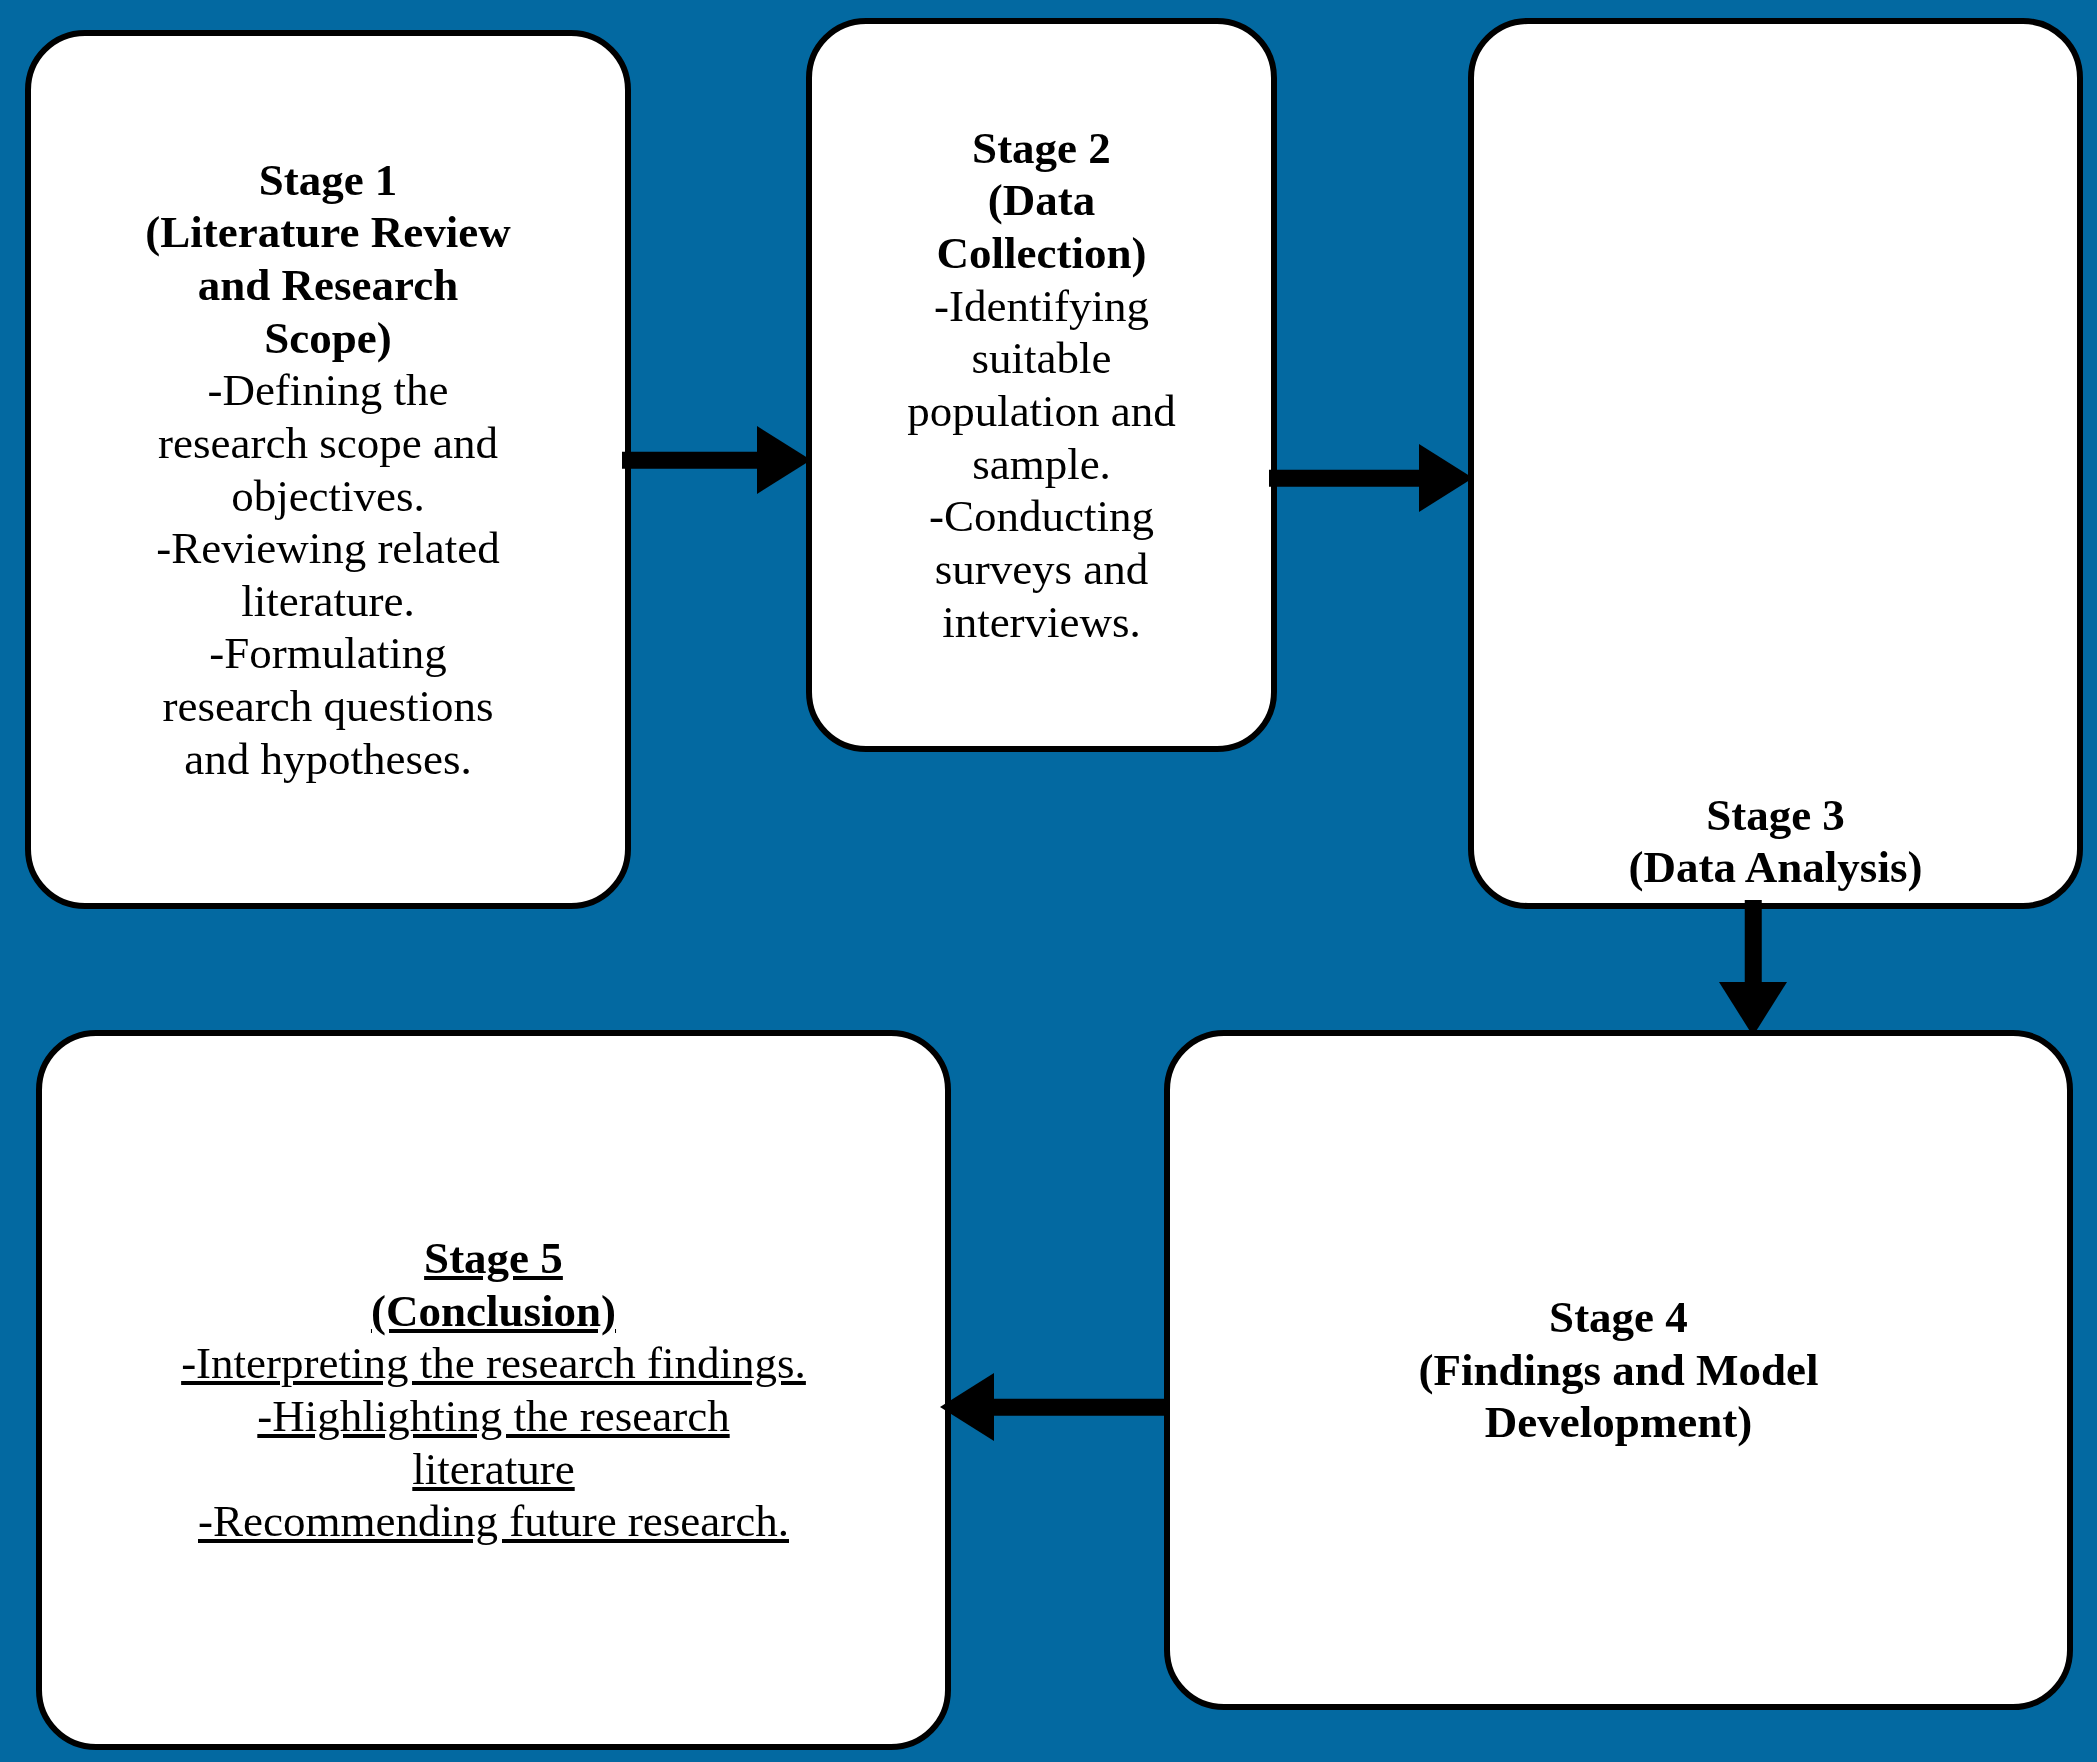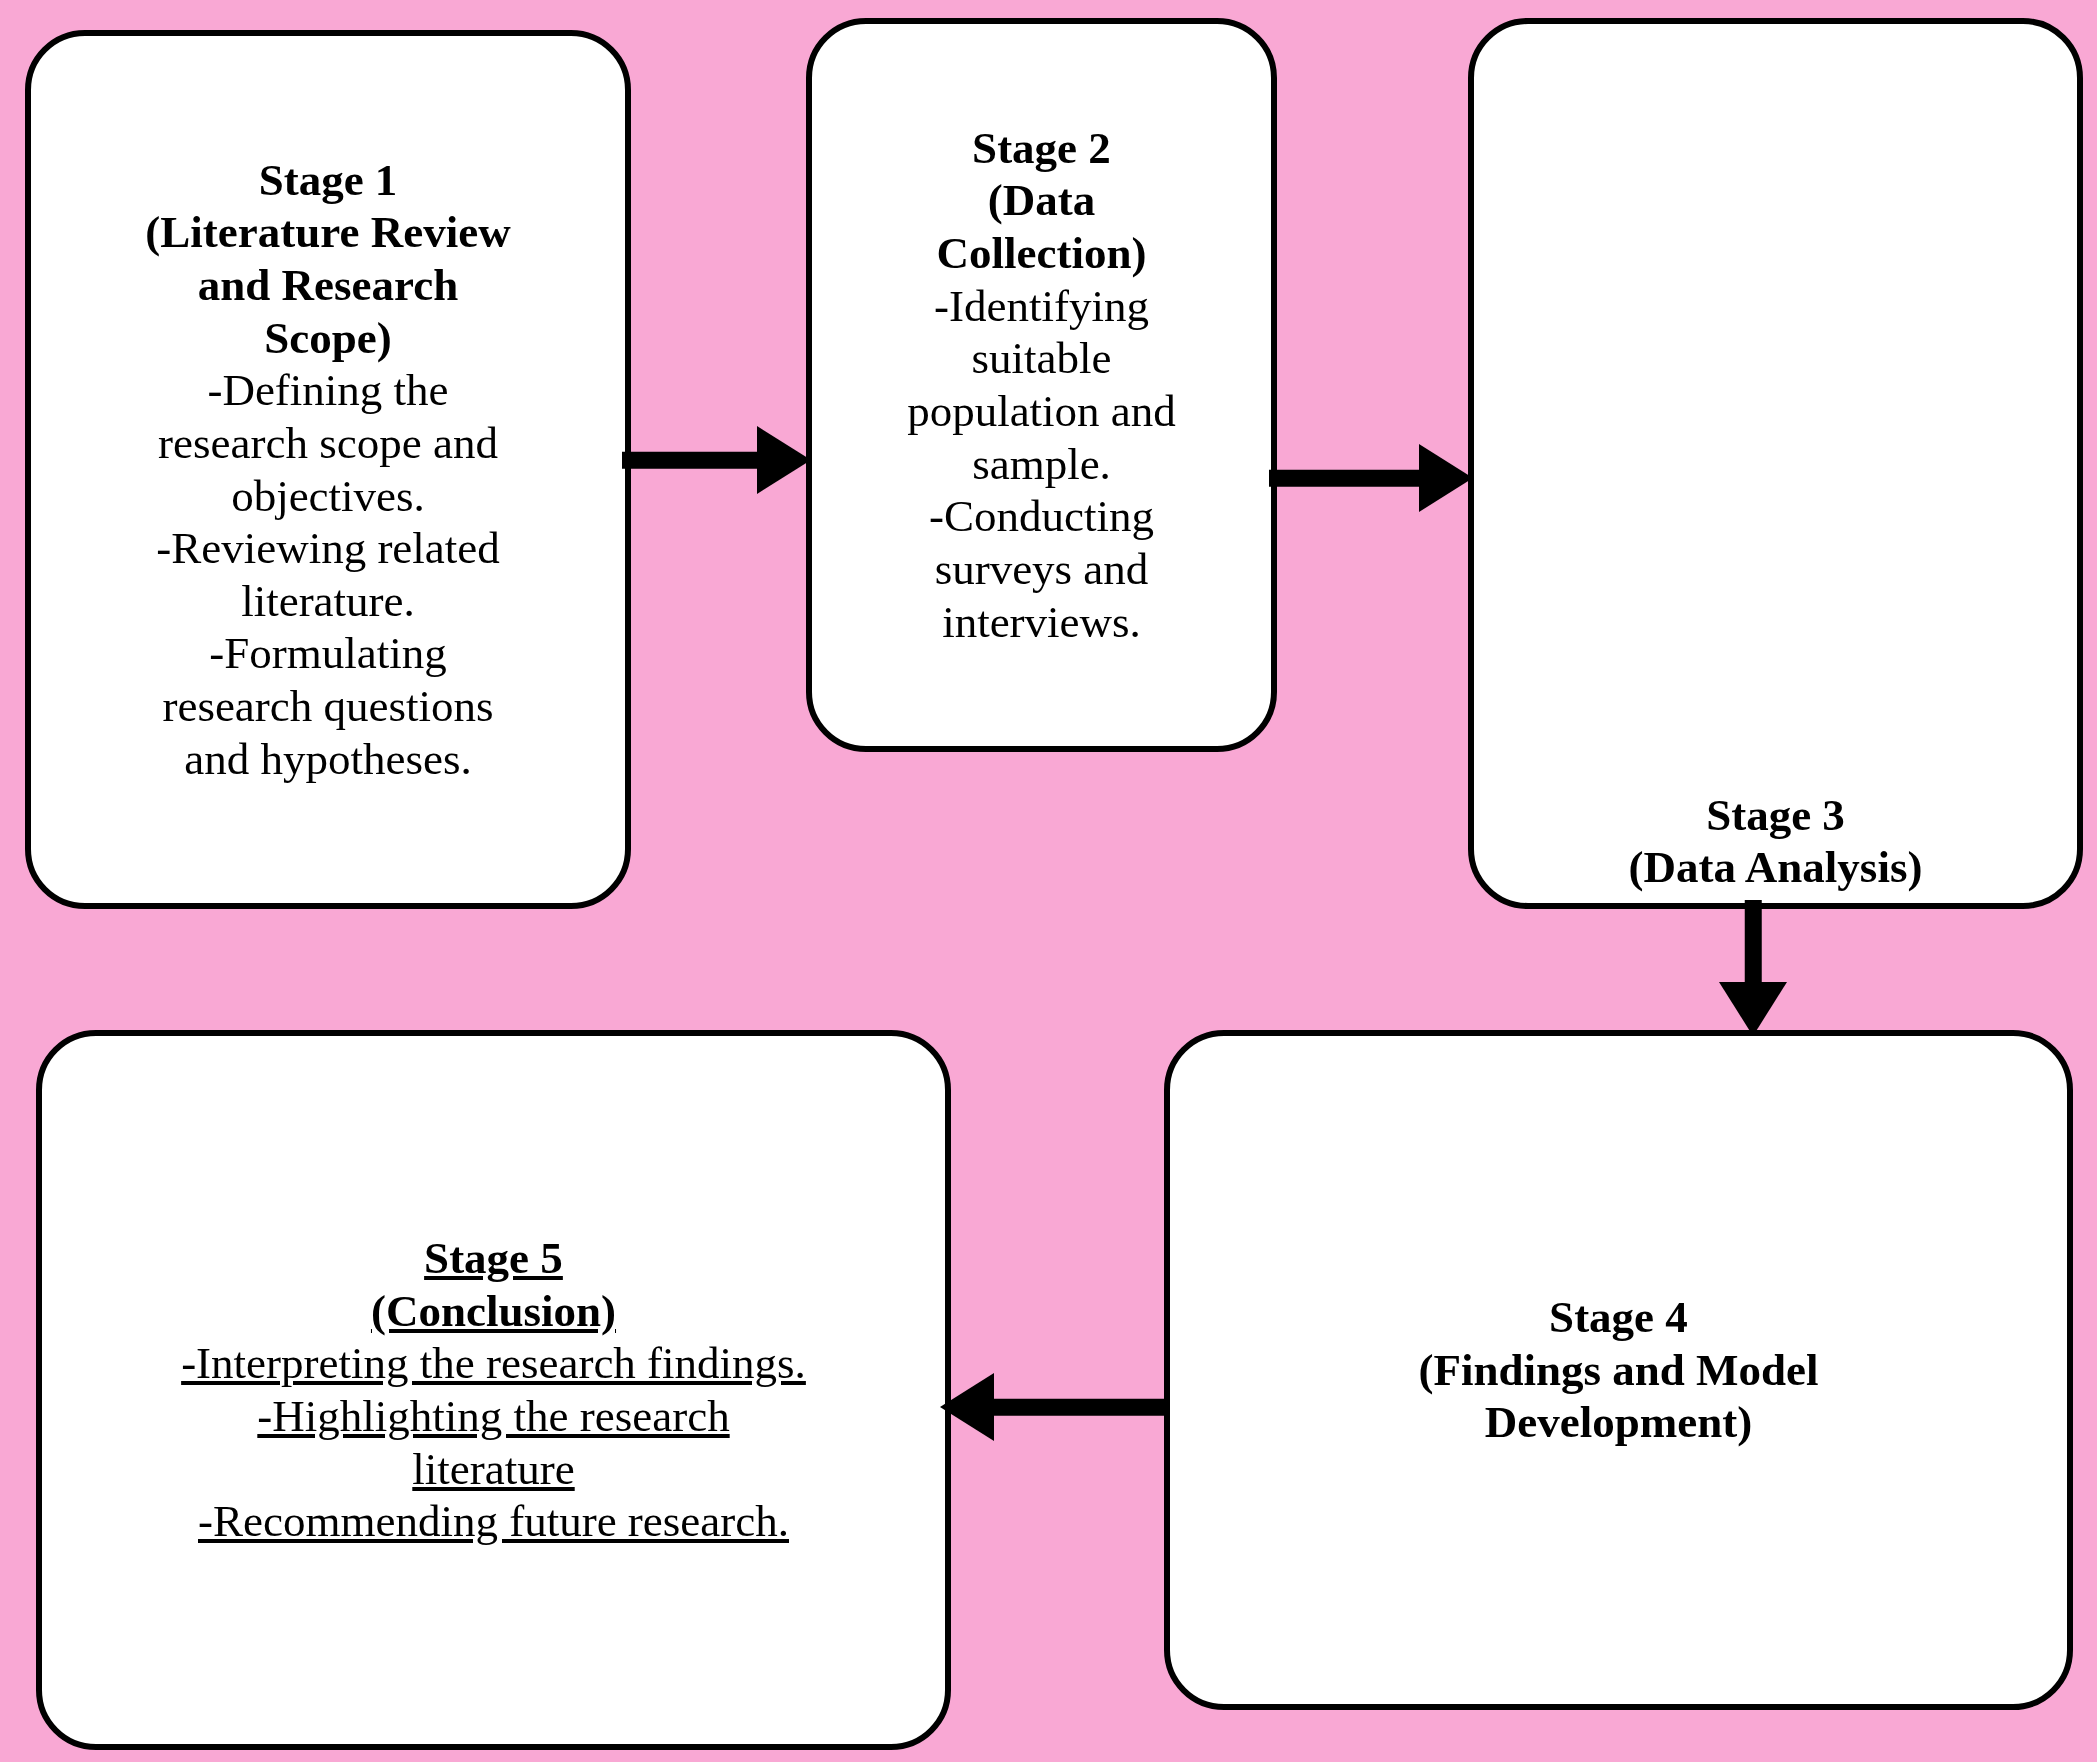--- a/index.html
+++ b/index.html
@@ -5,21 +5,21 @@
 <style>
   html, body {
     margin: 0;
     padding: 0;
     background: #ffffff;
   }
   #canvas {
     position: relative;
     width: 2097px;
     height: 1762px;
-    background: #f9a8d4;
+    background: #0369a1;
     font-family: "Liberation Serif", "DejaVu Serif", serif;
     color: #000000;
     overflow: hidden;
   }
 
   .stage-box {
     position: absolute;
     box-sizing: border-box;
     border: 6.7px solid #000000;
     border-radius: 60px;

